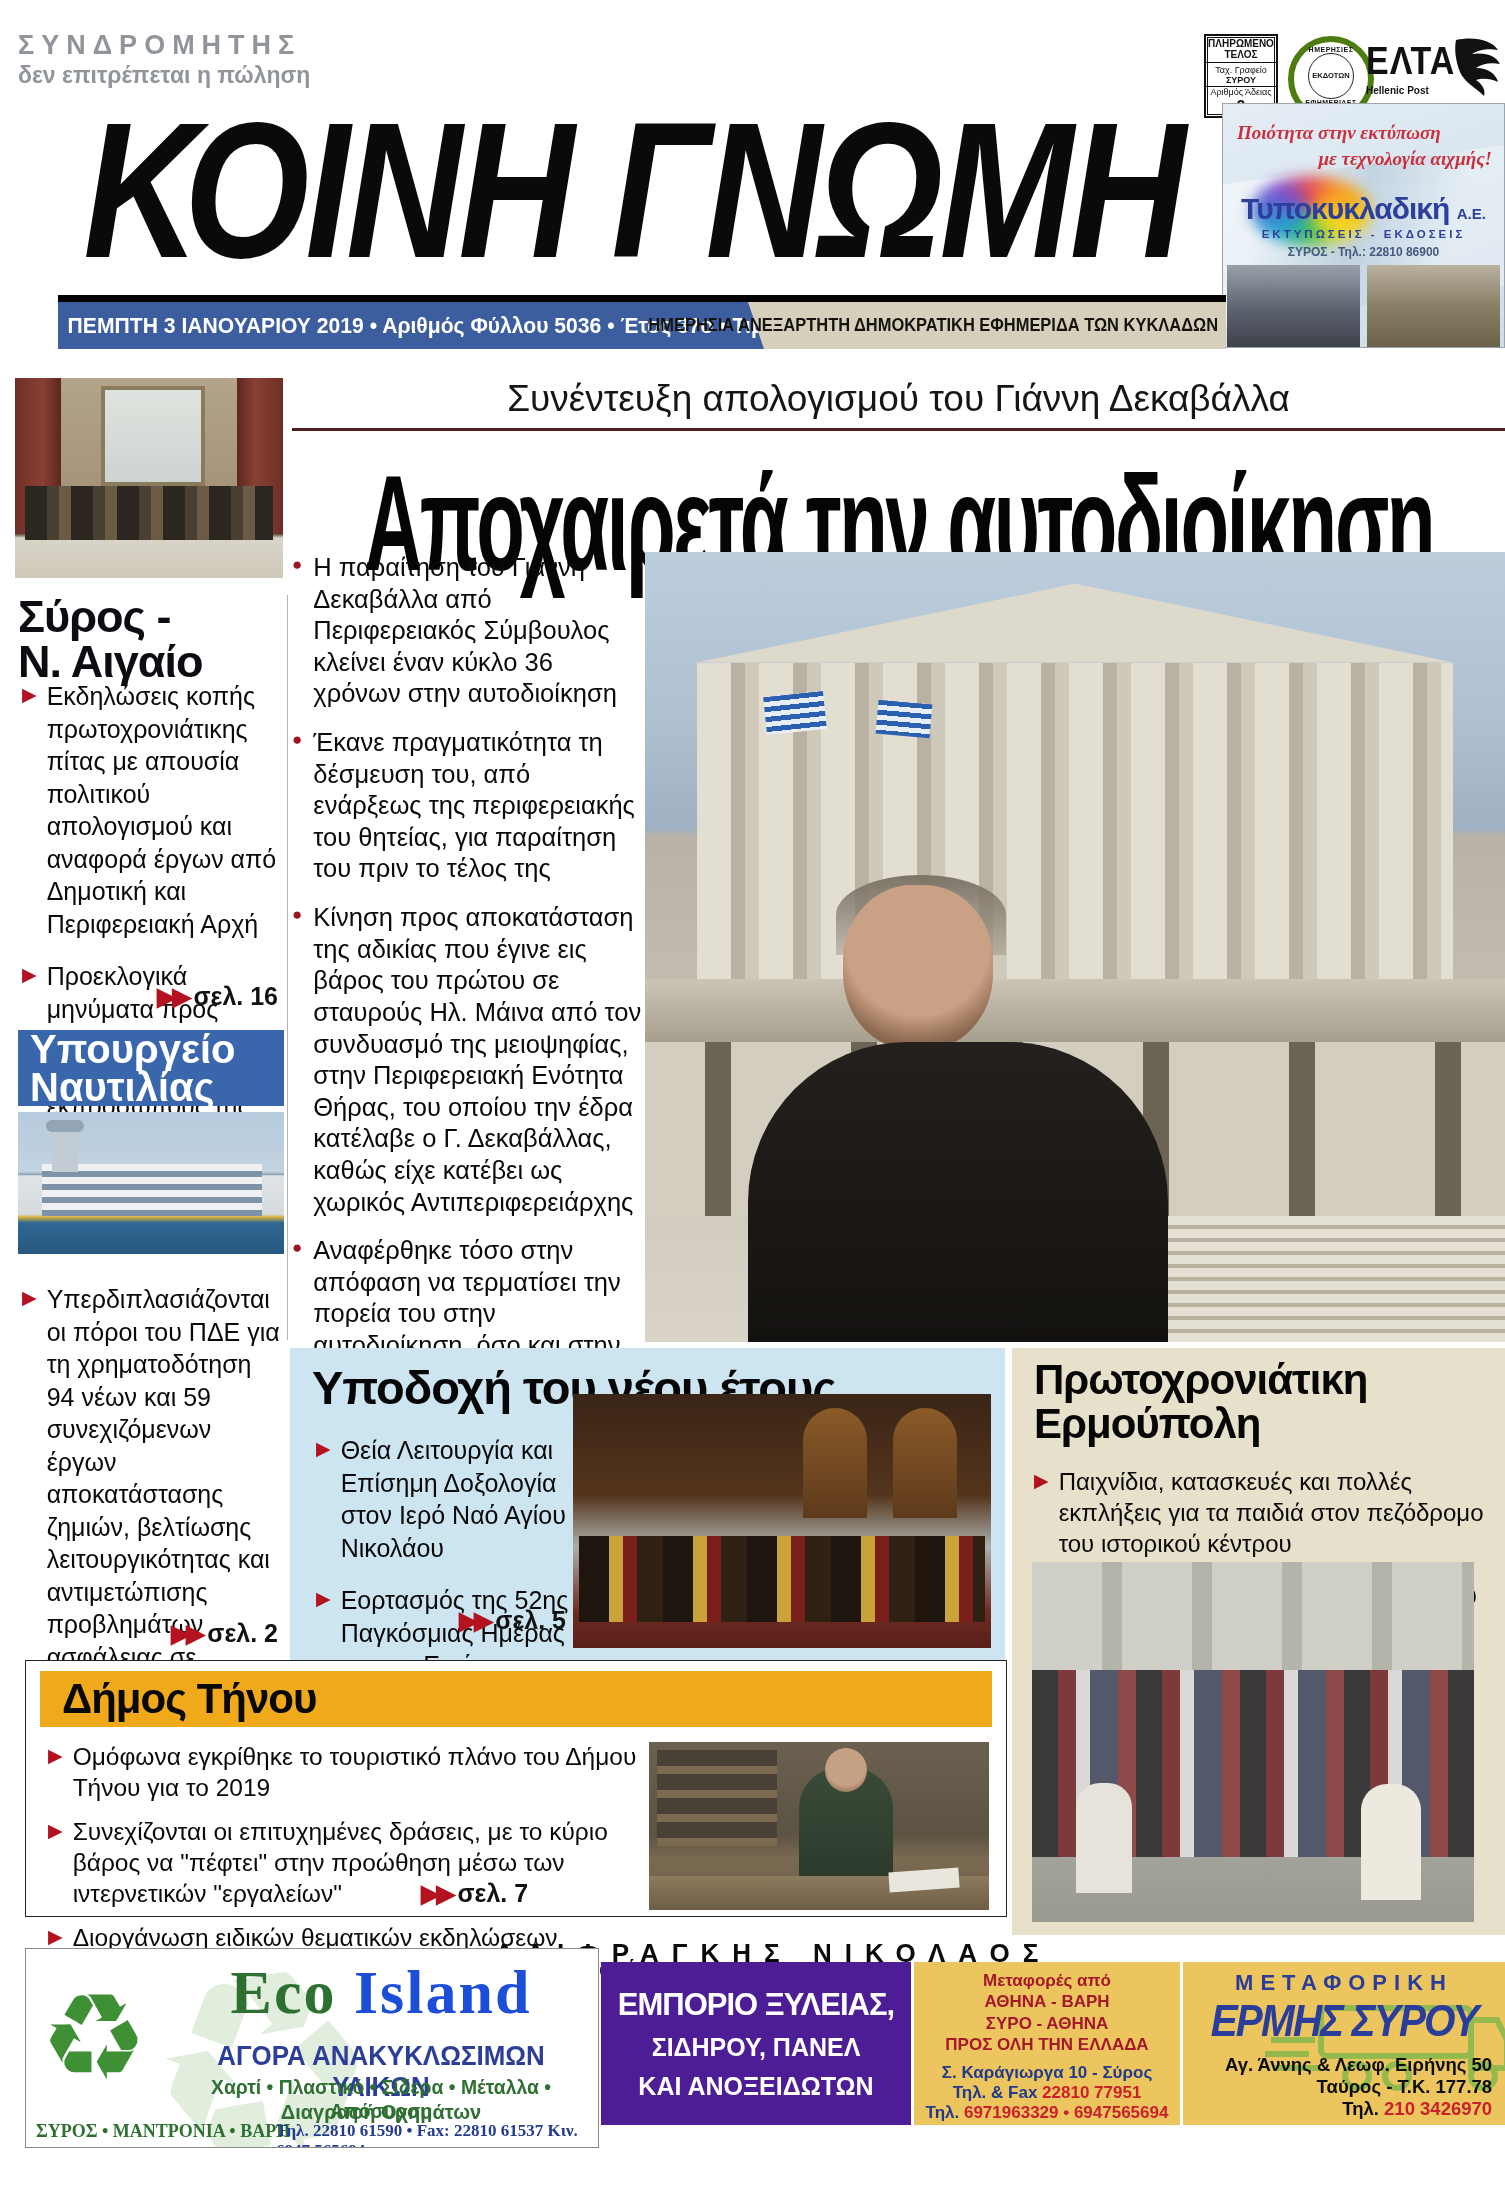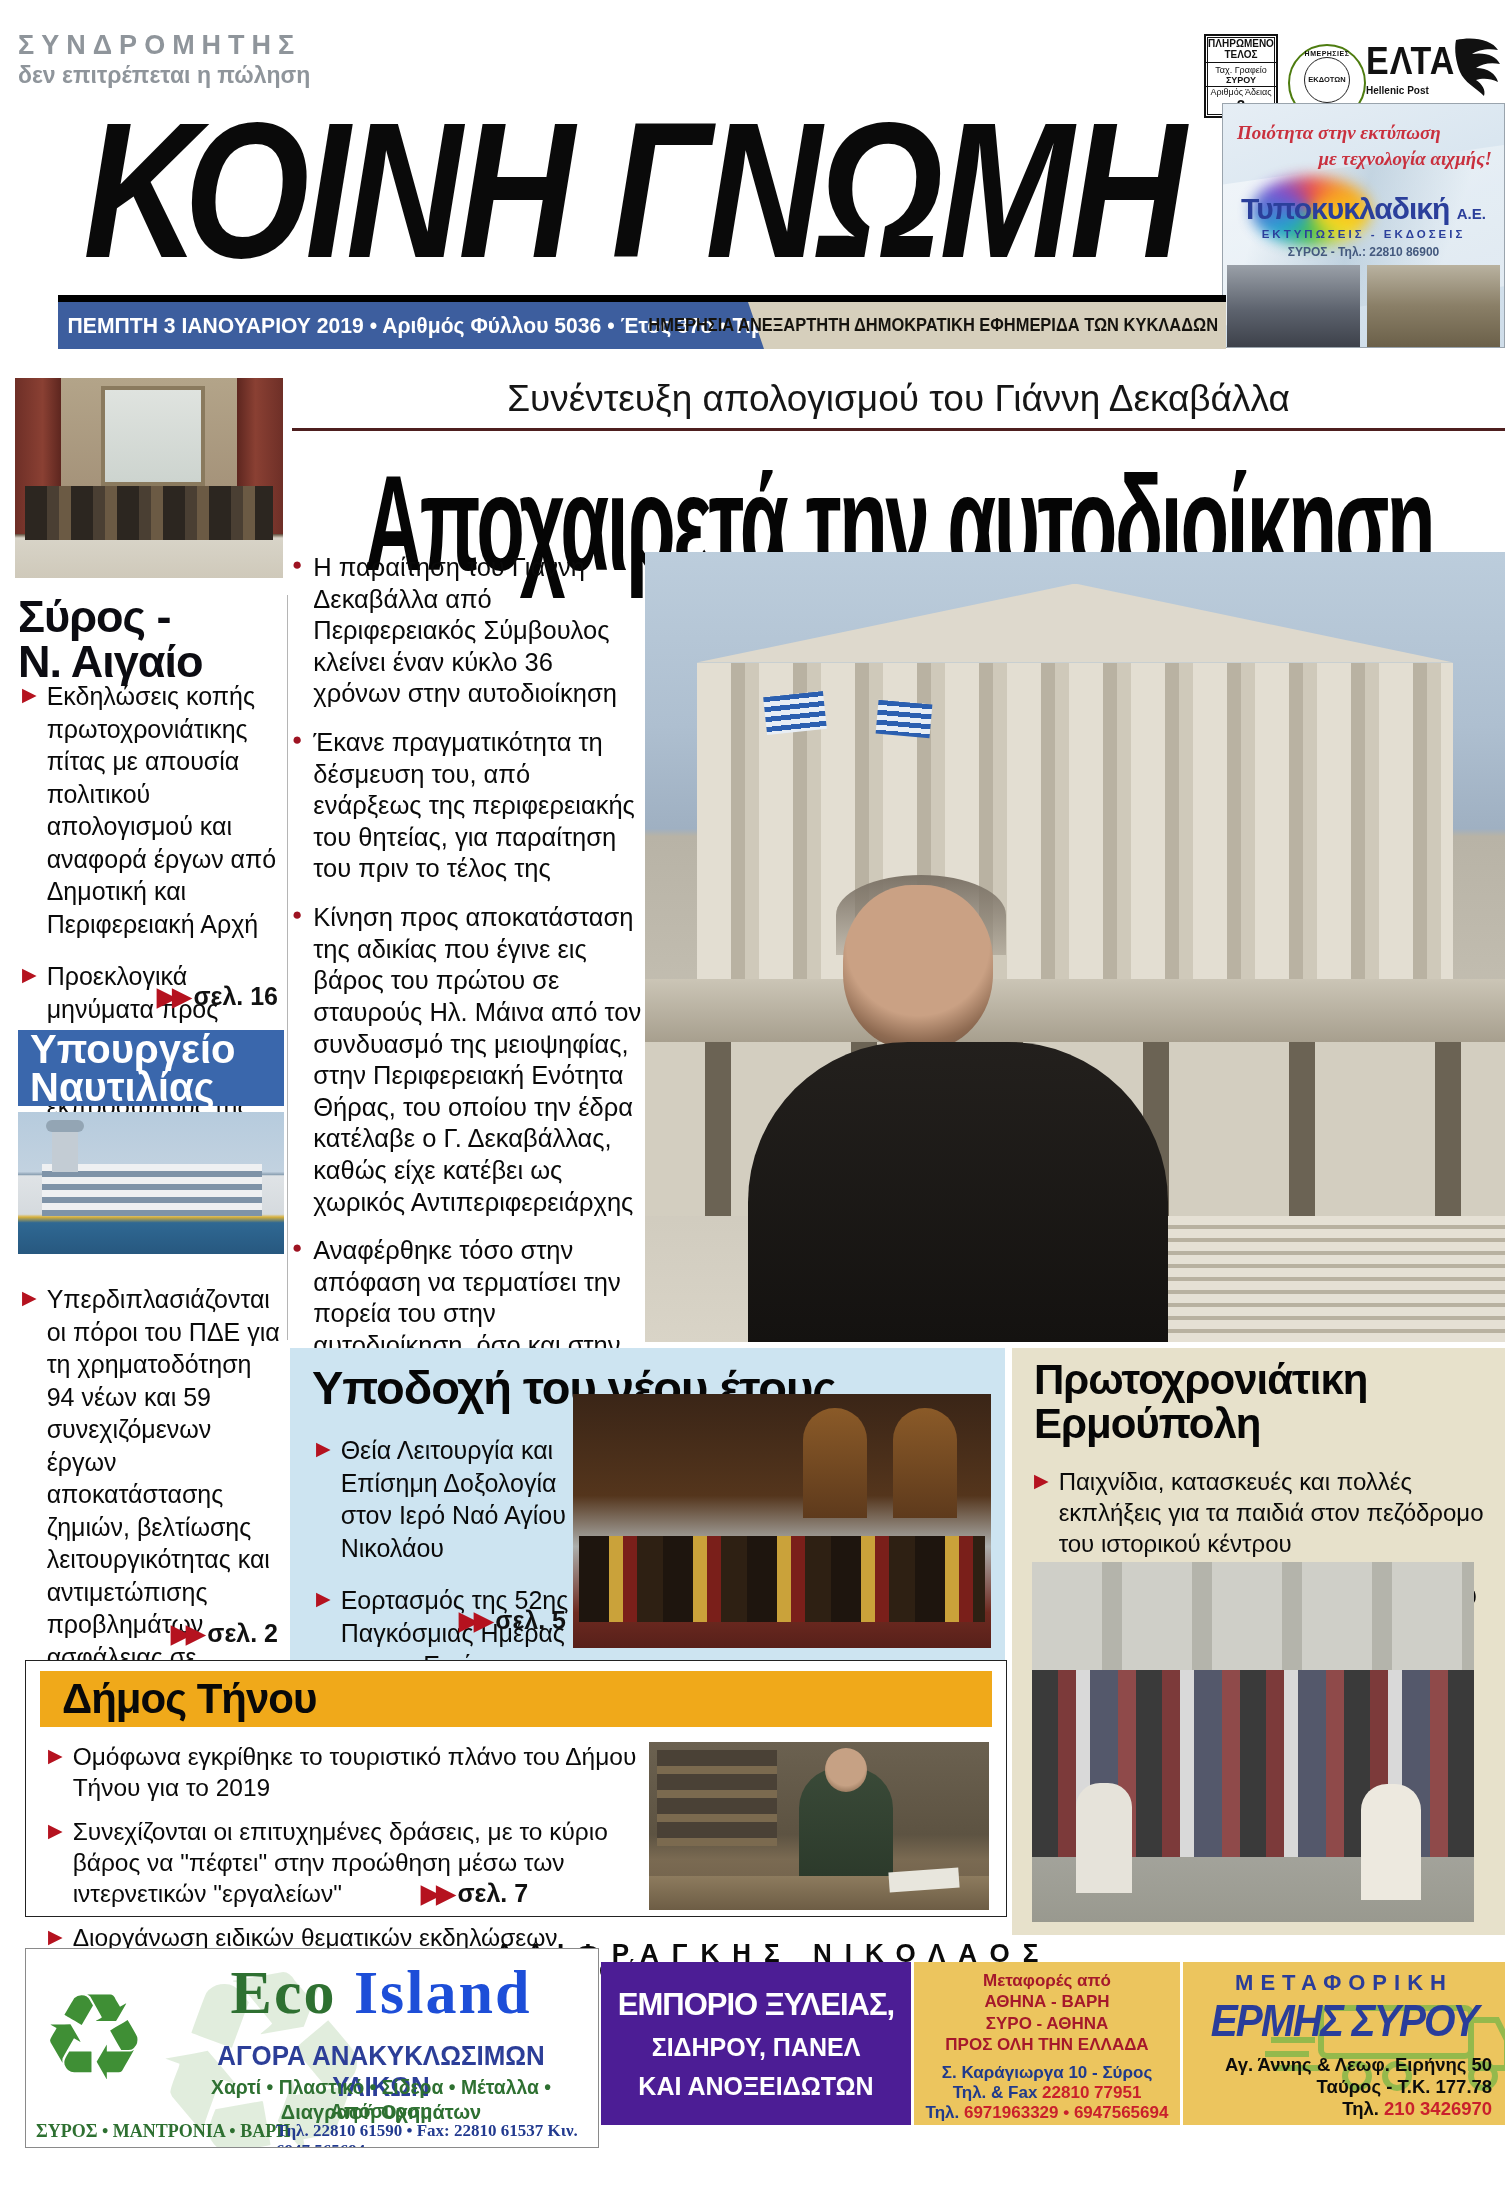--- a/index.html
+++ b/index.html
@@ -8,22 +8,22 @@
   .abs{position:absolute;}
   .photo{background-size:100% 100%;}
   
   .subscriber1{left:18px;top:30px;font-size:27px;font-weight:800;letter-spacing:7px;color:#8f959b;}
   .subscriber2{left:18px;top:62px;font-size:23px;font-weight:700;color:#8f959b;}
   .postage{left:1204px;top:34px;width:70px;height:80px;border:2px solid #111;box-shadow:0 0 0 1px #fff inset,0 0 0 2px #111 inset;
            font-size:9px;text-align:center;background:#fff;}
   .postage .hd{font-weight:800;font-size:10px;line-height:1.05;border-bottom:1px solid #111;padding:3px 1px 2px;}
   .postage .row1{border-bottom:1px solid #111;padding:2px 0 1px;}
   .postage .big{font-weight:800;font-size:15px;line-height:1;}
-  .stamp{left:1288px;top:44px;width:74px;height:74px;border:2px solid #4d7c0f;border-radius:50%;
-         display:flex;flex-direction:column;align-items:center;justify-content:center;text-align:right;background:#fff;}
+  .stamp{left:1288px;top:36px;width:74px;height:74px;border:6px solid #4d7c0f;border-radius:50%;
+         display:flex;flex-direction:column;align-items:center;justify-content:center;text-align:center;background:#fff;}
   .stamp .inner{width:44px;height:44px;border:1.5px solid #222;border-radius:50%;display:flex;align-items:center;justify-content:center;font-size:7.5px;font-weight:800;}
   .stamp .arc{font-size:7px;font-weight:700;letter-spacing:.5px;line-height:1;}
   .elta{left:1366px;top:38px;width:130px;height:70px;}
   .elta .nm{font-size:34px;font-weight:800;letter-spacing:1px;transform:scaleY(1.15);transform-origin:left top;}
   .elta .sb{font-size:10px;font-weight:700;margin-top:8px;}
   
   .masthead{left:55px;top:88px;width:1155px;height:205px;display:flex;align-items:center;justify-content:center;}
   .masthead span{font-size:158px;font-weight:800;font-style:italic;letter-spacing:-4px;white-space:nowrap;
                  transform:scale(1.02,1.22);color:#0a0a0a;}
   

